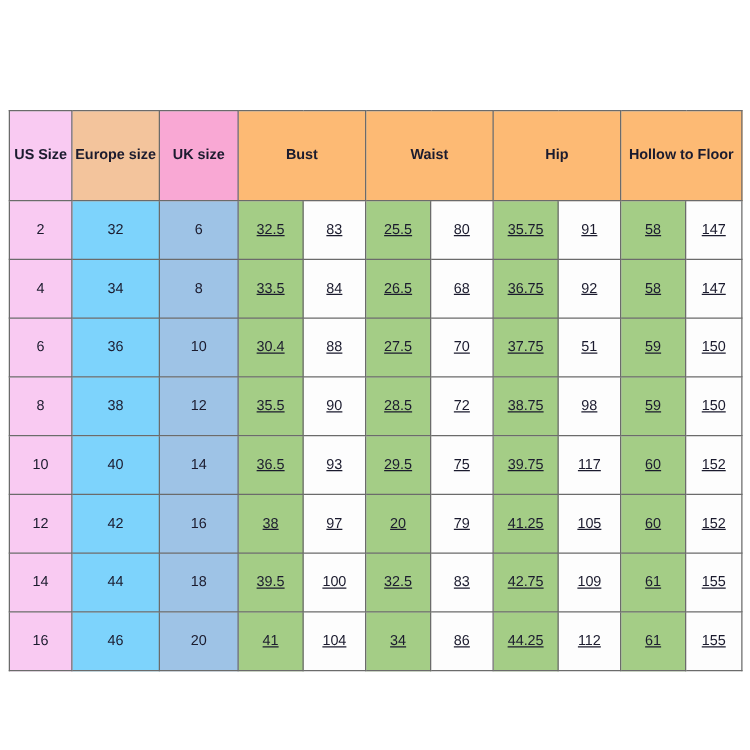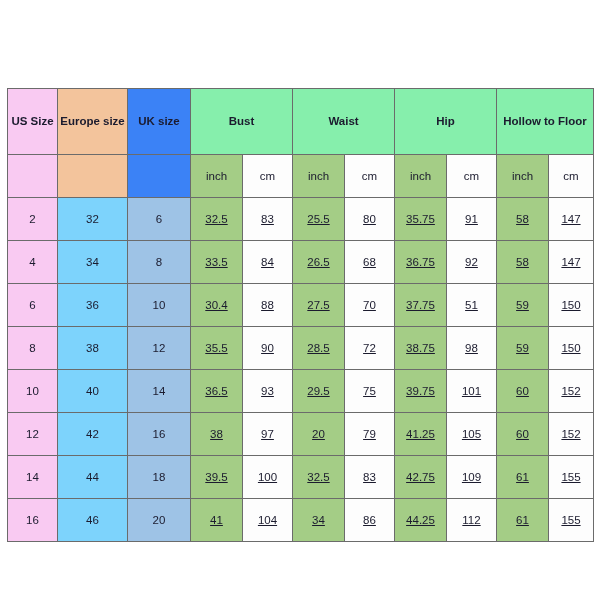--- a/index.html
+++ b/index.html
@@ -37,22 +37,22 @@
     color: #1b1b2e;
   }
   
   tr.hdr-main td {
     font-weight: bold;
     font-size: 11.5px;
     height: 65px;
   }
   td.c-us     { background: #f9caf2; }
   td.c-eu     { background: #f3c49c; margin-top: 20px; }
-  td.c-uk     { background: #3b82f6; }
-  td.c-grey   { background: #86efac; }
+  td.c-uk     { background: #f9a8d4; }
+  td.c-grey   { background: #fdba74; }
   td.c-inch   { background: #a4cd86; }
   td.c-cm     { background: #fdfdfd; }
 
   
   tr.unit-row td { height: 42px; font-size: 11.5px; }
 
   
   tr.data-row td { height: 42px; font-size: 11.5px; }
 
   td.c-us-d   { background: #f9caf2; }
@@ -81,33 +81,20 @@
     </colgroup>
     <tbody>
       <tr class="hdr-main">
         <td class="c-us">US Size</td>
         <td class="c-eu">Europe size</td>
         <td class="c-uk">UK size</td>
         <td class="c-grey" colspan="2">Bust</td>
         <td class="c-grey" colspan="2">Waist</td>
         <td class="c-grey" colspan="2">Hip</td>
         <td class="c-grey" colspan="2">Hollow to Floor</td>
-      </tr>
-      <tr class="unit-row">
-        <td class="c-us"></td>
-        <td class="c-eu"></td>
-        <td class="c-uk"></td>
-        <td class="c-inch">inch</td>
-        <td class="c-cm">cm</td>
-        <td class="c-inch">inch</td>
-        <td class="c-cm">cm</td>
-        <td class="c-inch">inch</td>
-        <td class="c-cm">cm</td>
-        <td class="c-inch">inch</td>
-        <td class="c-cm">cm</td>
       </tr>
     <tr class="data-row">
           <td class="c-us-d">2</td>
           <td class="c-eu-d">32</td>
           <td class="c-uk-d">6</td>
           <td class="c-inch-d">32.5</td>
           <td class="c-cm-d">83</td>
           <td class="c-inch-d">25.5</td>
           <td class="c-cm-d">80</td>
           <td class="c-inch-d">35.75</td>
@@ -156,21 +143,21 @@
         </tr>
         <tr class="data-row">
           <td class="c-us-d">10</td>
           <td class="c-eu-d">40</td>
           <td class="c-uk-d">14</td>
           <td class="c-inch-d">36.5</td>
           <td class="c-cm-d">93</td>
           <td class="c-inch-d">29.5</td>
           <td class="c-cm-d">75</td>
           <td class="c-inch-d">39.75</td>
-          <td class="c-cm-d">101</td>
+          <td class="c-cm-d">117</td>
           <td class="c-inch-d">60</td>
           <td class="c-cm-d">152</td>
         </tr>
         <tr class="data-row">
           <td class="c-us-d">12</td>
           <td class="c-eu-d">42</td>
           <td class="c-uk-d">16</td>
           <td class="c-inch-d">38</td>
           <td class="c-cm-d">97</td>
           <td class="c-inch-d">20</td>

